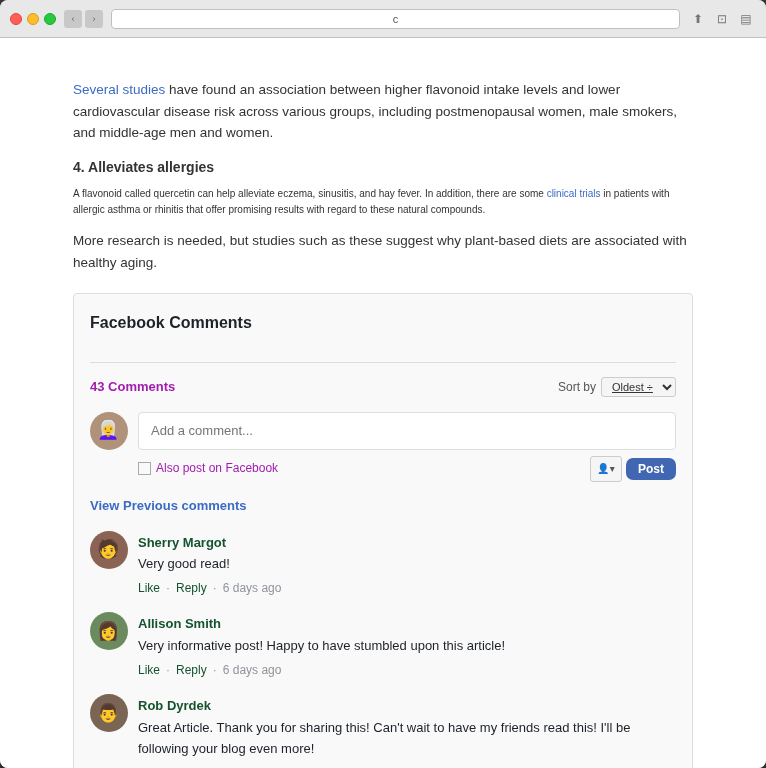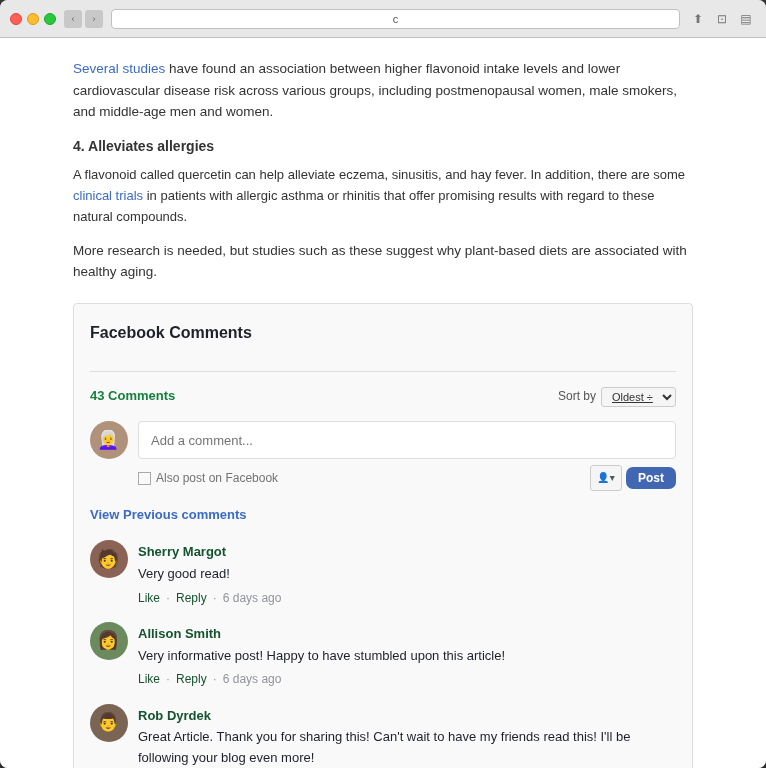--- a/index.html
+++ b/index.html
@@ -113,36 +113,37 @@
       padding: 20px 30px 30px;
       font-size: 14px;
       color: #333;
       line-height: 1.6;
     }
 
     .article-text {
       margin-bottom: 12px;
       font-size: 13.5px;
       color: #333;
+      margin-top: 21px;
     }
 
     .article-link {
       color: #3b6bc4;
       text-decoration: none;
     }
 
     .section-title {
       font-weight: bold;
       font-size: 14px;
       margin-bottom: 8px;
       margin-top: 8px;
     }
 
     .section-content {
-      font-size: 13px;
+      font-size: 10px;
       color: #333;
       line-height: 1.6;
       margin-bottom: 12px;
     }
 
     .conclusion-text {
       font-size: 13.5px;
       color: #333;
       line-height: 1.6;
       margin-bottom: 20px;
@@ -169,21 +170,21 @@
     .comments-header {
       display: flex;
       justify-content: space-between;
       align-items: center;
       margin-bottom: 14px;
     }
 
     .comments-count {
       font-size: 13px;
       font-weight: bold;
-      color: #15803d;
+      color: #a21caf;
     }
 
     .sort-by {
       display: flex;
       align-items: center;
       gap: 5px;
       font-size: 12px;
       color: #555;
     }
 
@@ -235,21 +236,21 @@
       justify-content: space-between;
       align-items: center;
       margin-top: 6px;
     }
 
     .also-post-label {
       display: flex;
       align-items: center;
       gap: 5px;
       font-size: 12px;
-      color: #737373;
+      color: #a21caf;
     }
 
     .also-post-checkbox {
       width: 13px;
       height: 13px;
       border: 1px solid #aaa;
       display: inline-block;
     }
 
     .post-actions {

